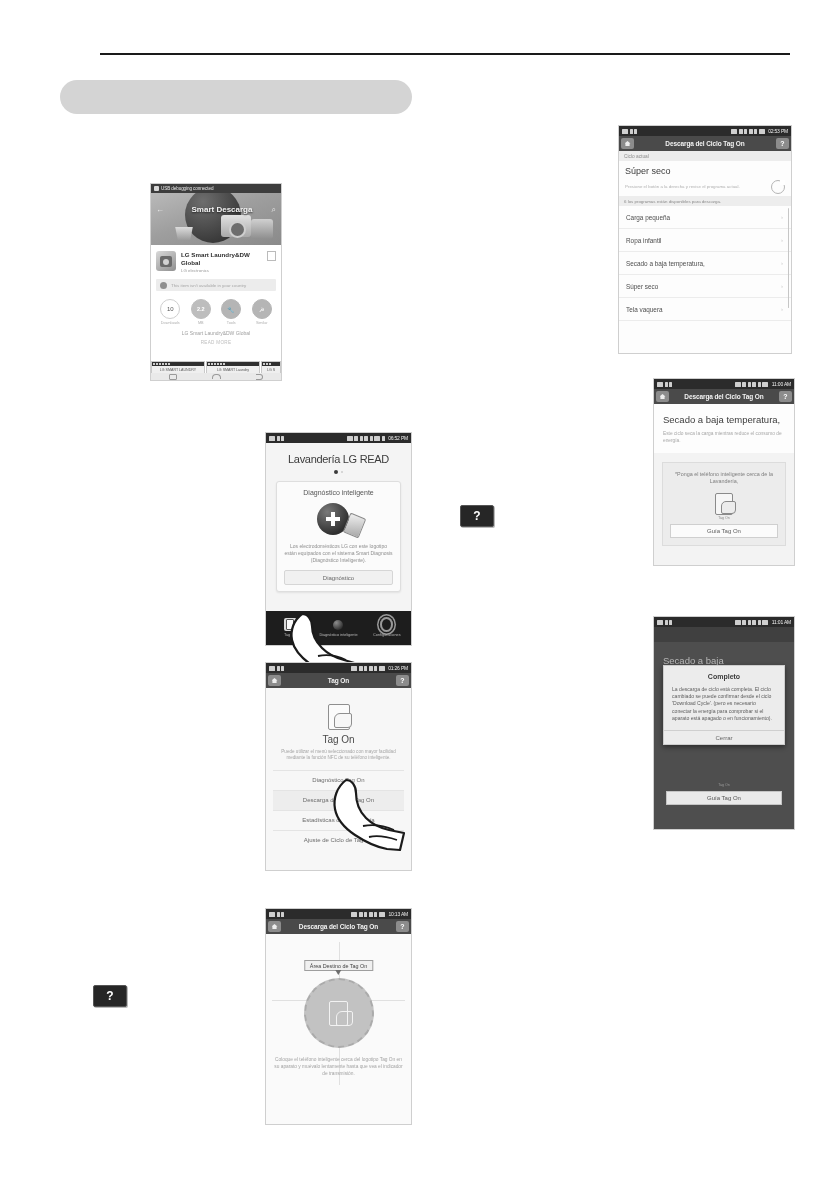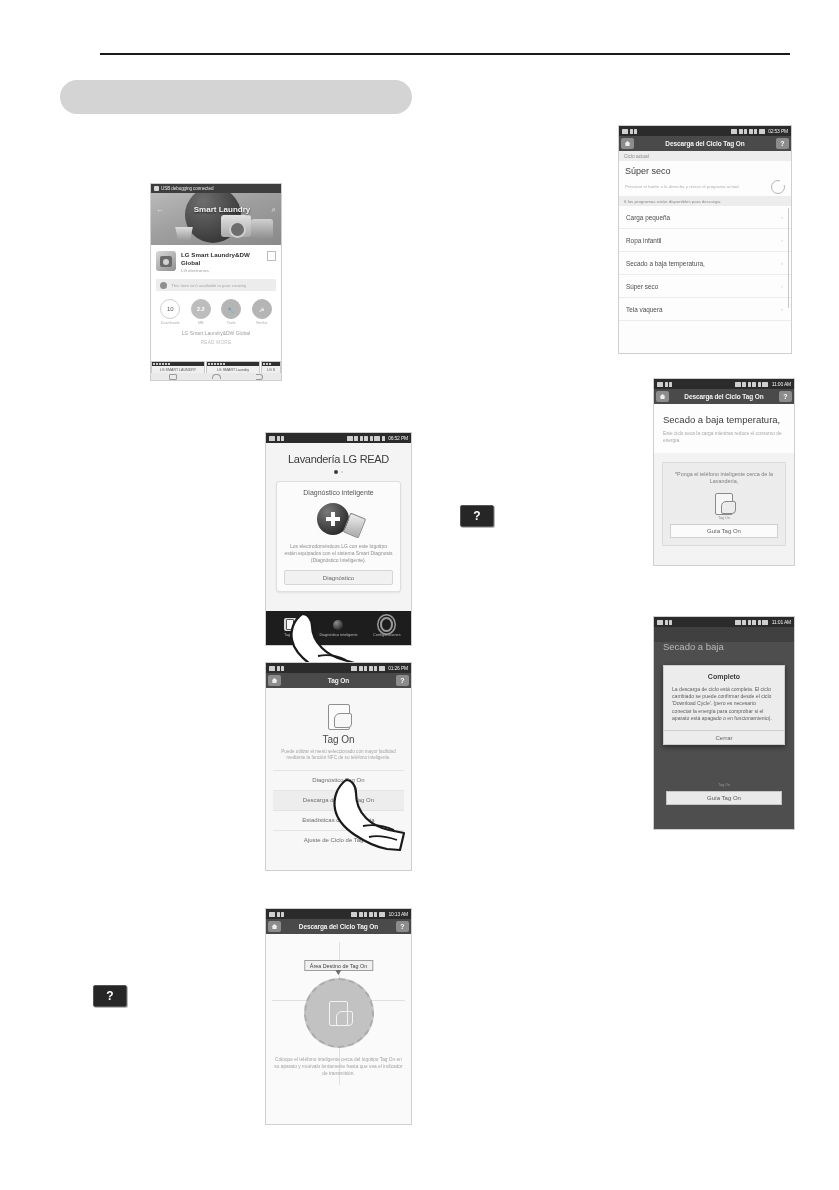--- a/index.html
+++ b/index.html
@@ -195,21 +195,21 @@
   .dt-tagic{width:16px;height:20px;margin:7px auto 1px;border:1.4px solid #8a8a8a;border-radius:2px;
             position:relative;background:#f6f6f6;}
   .dt-tagic::after{content:"";position:absolute;left:5px;top:7px;width:13px;height:11px;
             border:1.3px solid #8a8a8a;border-radius:5px 2px 4px 2px;background:#ececec;}
   .dt-tagcap{text-align:center;font-size:3.6px;color:#8a8a8a;margin-bottom:4px;}
   .dt-btn{height:12px;background:#fbfbfb;border:1px solid #cfcfcf;display:flex;align-items:center;
           justify-content:center;font-size:6px;color:#606060;}
 
   
   #complete{left:653px;top:616px;width:140px;height:212px;background:#4e4e4e;}
-  .cp-dim-title{padding:14px 9px 0;font-size:9.5px;color:#b9b9b9;}
+  .cp-dim-title{padding:28px 9px 0;font-size:9.5px;color:#b9b9b9;}
   .cp-dialog{position:absolute;left:9px;right:9px;top:48px;background:#ececec;
              border:1px solid #cdcdcd;box-shadow:0 2px 5px rgba(0,0,0,.45);}
   .cp-dlg-t{text-align:center;font-size:7px;font-weight:bold;color:#3c3c3c;padding:7px 0 6px;}
   .cp-dlg-b{font-size:5.1px;color:#5c5c5c;line-height:7.2px;padding:0 8px 8px;}
   .cp-dlg-sep{height:1px;background:#cfcfcf;}
   .cp-dlg-btn{height:13px;display:flex;align-items:center;justify-content:center;
               font-size:6px;color:#666;}
   .cp-tagcap{position:absolute;left:0;right:0;top:166px;text-align:center;font-size:3.6px;color:#9a9a9a;}
   .cp-btn{position:absolute;left:12px;right:12px;top:174px;height:12px;background:#e9e9e9;
           border:1px solid #c4c4c4;display:flex;align-items:center;justify-content:center;
@@ -227,21 +227,21 @@
   <div class="phone" id="play">
     <div class="ps-notif">
       <span class="ps-notif-ic"></span>
       <span class="ps-notif-tx">USB debugging connected</span>
     </div>
     <div class="ps-hero">
       <div class="globe"></div>
       <div class="basket"></div>
       <div class="washer"></div>
       <div class="dryer"></div>
-      <div class="ps-hero-title">Smart Laundry</div>
+      <div class="ps-hero-title">Smart Descarga</div>
       <div class="ps-back">←</div>
       <div class="ps-search">⌕</div>
     </div>
     <div class="ps-approw">
       <div class="ps-appicon"></div>
       <div style="flex:1">
         <div class="ps-appname">LG Smart Laundry&amp;DW Global</div>
         <div class="ps-appdev">LG electronics</div>
       </div>
       <div class="ps-flag"></div>

